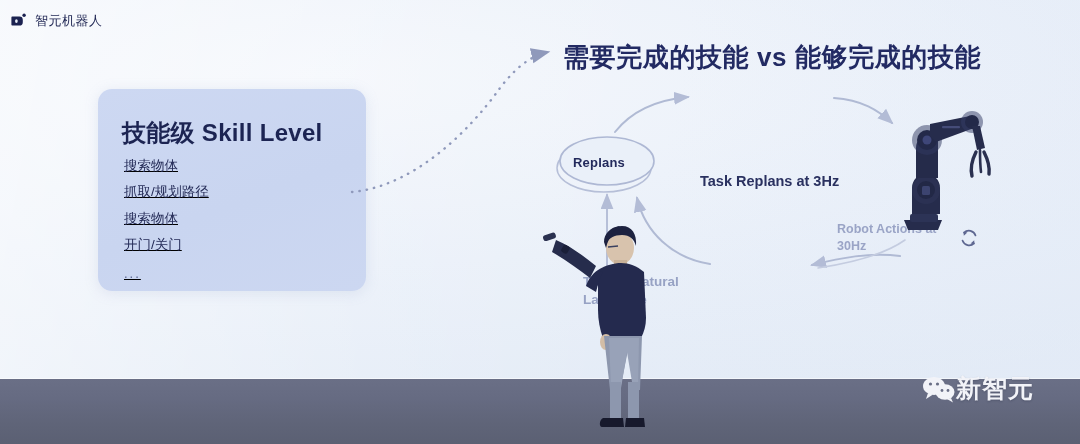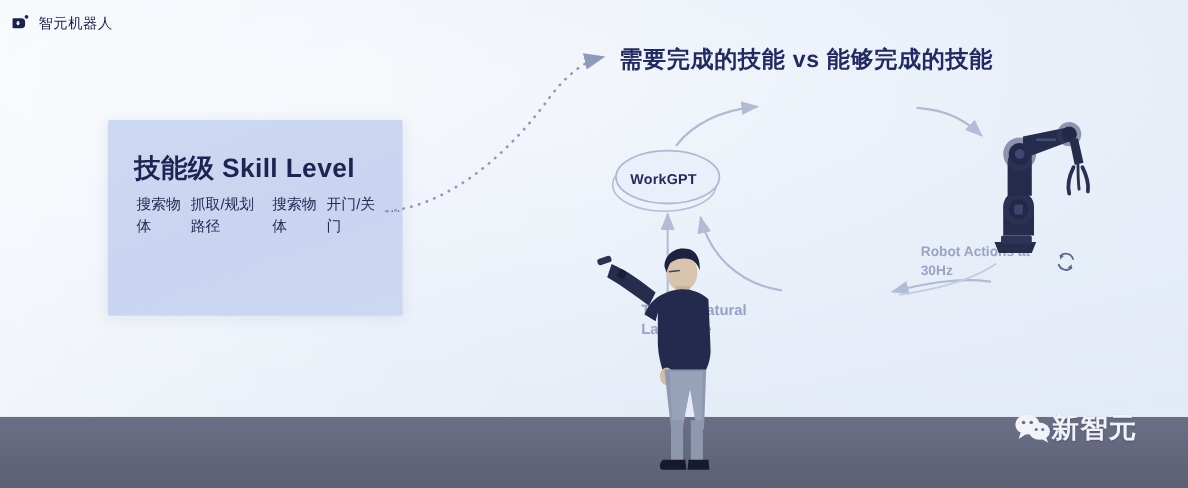--- a/index.html
+++ b/index.html
@@ -49,49 +49,48 @@
   }
   #brand .logo-text {
     font-size: 13px; color: #1b2250; letter-spacing: 0.5px;
     font-weight: 500;
   }
 
   
   #skill-panel {
     position: absolute;
     left: 98px; top: 89px;
-    width: 268px; height: 178px;
+    width: 268px; height: 202px;
     background: linear-gradient(160deg, #cdd8f2 0%, #c9d5f0 55%, #ccd7f1 100%);
-    border-radius: 2px;
+    border-radius: 14px;
     box-shadow: 0 2px 14px rgba(140,155,195,0.18);
-    margin-top: 20px;
   }
   #skill-panel .panel-title {
     position: absolute; left: 24px; top: 28px;
     font-size: 24px; font-weight: 700; color: #1c2452;
     letter-spacing: 0.3px;
     white-space: nowrap;
   }
   #skill-panel .panel-list {
     position: absolute; left: 26px; top: 67px;
-    display: flex; flex-direction: row; gap: 6px;
+    display: flex; flex-direction: column; gap: 6px; text-decoration: underline;
   }
   #skill-panel .panel-list li {
     list-style: none;
     font-size: 13.5px; color: #242b57; line-height: 1.5;
   }
   #skill-panel .panel-list li.ellipsis {
     color: #5a6490; letter-spacing: 2px; font-size: 13px; padding-top: 3px;
   }
   #skill-panel ul { margin: 0; padding: 0; }
 
   
   #headline {
     position: absolute; left: 563px; top: 40px;
-    font-size: 21px; font-weight: 700; color: #222a63;
+    font-size: 26px; font-weight: 700; color: #222a63;
     letter-spacing: 0.6px; white-space: nowrap;
   }
 
   
   #diagram-svg {
     position: absolute; left: 0; top: 0; width: 1080px; height: 379px;
     pointer-events: none;
   }
 
   
@@ -212,21 +211,22 @@
 
     <path d="M710,264 C672,258 645,232 637,198" fill="none" stroke="#b0bad4" stroke-width="2" stroke-linecap="round" marker-end="url(#arrowLight)"></path>
 
     <path d="M834,98 C862,100 878,110 892,123" fill="none" stroke="#b0bad4" stroke-width="2" stroke-linecap="round" marker-end="url(#arrowLight)"></path>
 
     <path d="M900,256 C870,252 840,258 812,265" fill="none" stroke="#b0bad4" stroke-width="2" stroke-linecap="round" marker-end="url(#arrowLight)"></path>
 
     <path d="M818,268 C858,262 888,252 905,240" fill="none" stroke="#c4cce0" stroke-width="1.6" stroke-linecap="round"></path>
   </svg>
 
-  <div class="dlabel" id="label-workgpt">WorkGPT</div>
+  <div class="dlabel" id="label-workgpt">Replans</div>
+  <div class="dlabel" id="label-replans">Task Replans at 3Hz</div>
   <div class="dlabel" id="label-tasknl">Task in Natural Language</div>
   <div class="dlabel" id="label-robotactions">Robot Actions at 30Hz</div>
 
   <div id="robot">
     <svg width="116" height="132" viewBox="0 0 116 132">
 
       <path d="M22,128 L18,118 L56,118 L52,128 z" fill="#262c4c"></path>
       <rect x="24" y="112" width="28" height="8" rx="2" fill="#2c3356"></rect>
 
       <path d="M26,112 L26,86 C26,78 32,72 40,72 C48,72 54,78 54,86 L54,112 z" fill="#262c4c"></path>

